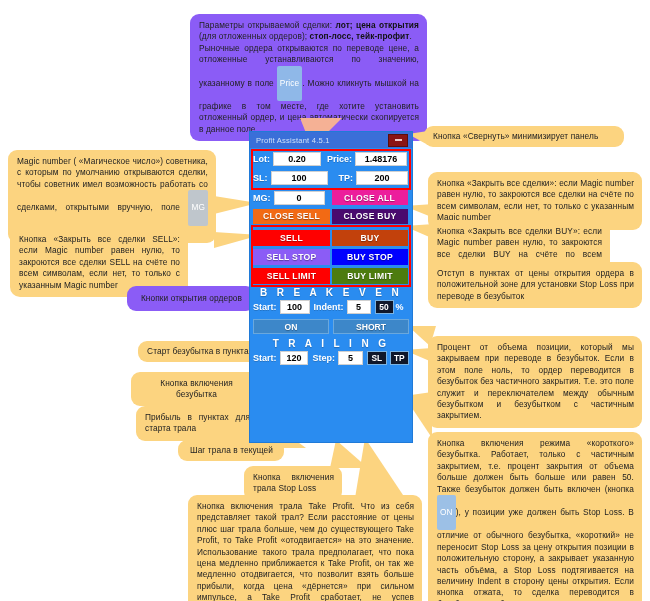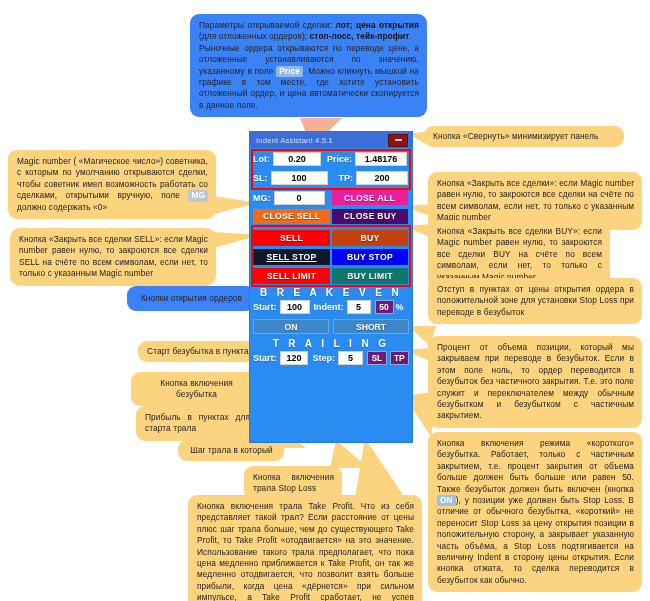--- a/index.html
+++ b/index.html
@@ -17,27 +17,27 @@
     border-radius:9px;
     box-sizing:border-box;
     padding:6px 8px 6px 9px;
     font-size:8.3px;
     line-height:11.4px;
     color:#222222;
     text-align:justify;
     text-justify:inter-word;
     letter-spacing:.1px;
   }
-  .bubble.salmon{background:#3b82f6;}
+  .bubble.salmon{background:#8b5cf6;}
   .bubble.amber{background:#fcd480;}
   .bubble.center{text-align:center;}
   .bubble b{font-weight:bold;color:#111;}
   .tok{
-    display:inline-block;padding:0 3px;border-radius:2px;
-    color:#ffffff;font-weight:bold;
+    display:inline-block;padding:12px 3px;border-radius:2px;
+    color:#ffffff;font-weight:normal;
   }
   .tok.blue{background:#8fb8e8;}
   .tok.grey{background:#bfc6cc;}
   .tok.lblue{background:#9cc0e6;}
 
   
   .ptr{position:absolute;width:0;height:0;}
 
   
   #panel{
@@ -77,21 +77,21 @@
     text-shadow:0 1px 1px rgba(0,0,0,.25);
   }
   .tgl{
     height:15px;display:flex;align-items:center;justify-content:center;
     background:#3d87c9;border:1px solid #6aa8dd;color:#ffffff;
     font-size:8.6px;font-weight:bold;box-sizing:border-box;
     text-shadow:0 1px 1px rgba(0,0,0,.3);
   }
   .minitgl{
     height:14px;min-width:19px;display:flex;align-items:center;justify-content:center;
-    background:#701a75;border:1px solid #7ab3e2;color:#ffffff;
+    background:#0f172a;border:1px solid #7ab3e2;color:#ffffff;
     font-size:8.4px;font-weight:bold;box-sizing:border-box;padding:0 2px;
   }
   .pct{color:#ffffff;font-size:9px;font-weight:bold;margin-left:2px;}
 
   
   .redbox{position:absolute;border:2px solid #ff0000;box-sizing:border-box;pointer-events:none;}
 </style>
 </head>
 <body>
 
@@ -103,68 +103,68 @@
     <span><span>Рыночные ордера открываются по переводе цене, а отложенные устанавливаются по значению, указанному в поле </span><span class="tok blue">Price</span><span>. Можно кликнуть мышкой на графике в том месте, где хотите установить отложенный ордер, и цена автоматически скопируется в данное поле.</span></span>
   </div>
 
   <div class="ptr" style="left:300px;top:118px;border-left:12px solid transparent;border-right:30px solid transparent;border-top:30px solid #f5b195;"></div>
 
   <div class="bubble amber" style="left:8px;top:150px;width:208px;">
     <span>Magic number ( «Магическое число») советника, с которым по умолчанию открываются сделки, чтобы советник имел возможность работать со сделками, открытыми вручную, поле </span><span class="tok grey">MG</span><span> должно содержать «0»</span>
   </div>
   <div class="ptr" style="left:214px;top:196px;border-top:7px solid transparent;border-bottom:11px solid transparent;border-left:44px solid #fcd480;"></div>
 
-  <div class="bubble amber" style="left:10px;top:228px;width:206px;border-radius:10px;">Кнопка «Закрыть все сделки SELL»: если Magic number равен нулю, то закроются все сделки SELL на счёте по всем символам, если нет, то только с указанным Magic number</div>
+  <div class="bubble amber" style="left:10px;top:228px;width:178px;border-radius:10px;">Кнопка «Закрыть все сделки SELL»: если Magic number равен нулю, то закроются все сделки SELL на счёте по всем символам, если нет, то только с указанным Magic number</div>
   <div class="ptr" style="left:214px;top:232px;border-top:3px solid transparent;border-bottom:13px solid transparent;border-left:46px solid #fcd480;"></div>
 
   <div class="bubble salmon center" style="left:127px;top:286px;width:128px;padding-top:7px;padding-bottom:7px;">Кнопки открытия ордеров</div>
   <div class="ptr" style="left:250px;top:288px;border-top:6px solid transparent;border-bottom:10px solid transparent;border-left:20px solid #f5b195;"></div>
 
   <div class="bubble amber center" style="left:138px;top:341px;width:123px;padding-top:5px;padding-bottom:5px;">Старт безубытка в пунктах</div>
   <div class="ptr" style="left:255px;top:343px;border-top:4px solid transparent;border-bottom:12px solid transparent;border-left:26px solid #fcd480;"></div>
 
   <div class="bubble amber center" style="left:131px;top:372px;width:130px;padding-bottom:5px;">Кнопка включения безубытка</div>
   <div class="ptr" style="left:255px;top:374px;border-top:4px solid transparent;border-bottom:11px solid transparent;border-left:26px solid #fcd480;"></div>
 
   <div class="bubble amber" style="left:136px;top:406px;width:122px;">Прибыль в пунктах для старта трала</div>
   <div class="ptr" style="left:253px;top:410px;border-top:4px solid transparent;border-bottom:13px solid transparent;border-left:28px solid #fcd480;"></div>
 
-  <div class="bubble amber center" style="left:178px;top:440px;width:106px;padding-top:5px;padding-bottom:5px;">Шаг трала в который</div>
+  <div class="bubble amber center" style="left:178px;top:440px;width:106px;padding-top:5px;padding-bottom:5px;">Шаг трала в текущей</div>
   <div class="ptr" style="left:280px;top:432px;border-left:4px solid transparent;border-right:22px solid transparent;border-bottom:16px solid #fcd480;"></div>
 
   <div class="bubble amber" style="left:244px;top:466px;width:98px;">Кнопка включения трала Stop Loss</div>
   <div class="ptr" style="left:330px;top:440px;border-left:6px solid transparent;border-right:32px solid transparent;border-bottom:28px solid #fcd480;"></div>
 
   <div class="bubble amber" style="left:188px;top:495px;width:234px;">Кнопка включения трала Take Profit. Что из себя представляет такой трал? Если расстояние от цены плюс шаг трала больше, чем до существующего Take Profit, то Take Profit «отодвигается» на это значение. Использование такого трала предполагает, что пока цена медленно приближается к Take Profit, он так же медленно отодвигается, что позволит взять больше прибыли, когда цена «дёрнется» при сильном импульсе, а Take Profit сработает, не успев «отодвинуться»</div>
   <div class="ptr" style="left:355px;top:438px;border-left:10px solid transparent;border-right:40px solid transparent;border-bottom:60px solid #fcd480;"></div>
 
   <div class="bubble amber" style="left:424px;top:126px;width:200px;padding-top:5px;padding-bottom:5px;">Кнопка «Свернуть» минимизирует панель</div>
   <div class="ptr" style="left:408px;top:131px;border-top:3px solid transparent;border-bottom:11px solid transparent;border-right:20px solid #fcd480;"></div>
 
   <div class="bubble amber" style="left:428px;top:172px;width:214px;">Кнопка «Закрыть все сделки»: если Magic number равен нулю, то закроются все сделки на счёте по всем символам, если нет, то только с указанным Magic number</div>
   <div class="ptr" style="left:404px;top:204px;border-top:2px solid transparent;border-bottom:12px solid transparent;border-right:30px solid #fcd480;"></div>
 
   <div class="bubble amber" style="left:428px;top:220px;width:182px;">Кнопка «Закрыть все сделки BUY»: если Magic number равен нулю, то закроются все сделки BUY на счёте по всем символам, если нет, то только с указанным Magic number</div>
   <div class="ptr" style="left:404px;top:224px;border-top:2px solid transparent;border-bottom:13px solid transparent;border-right:30px solid #fcd480;"></div>
 
-  <div class="bubble amber" style="left:428px;top:278px;width:214px;">Отступ в пунктах от цены открытия ордера в положительной зоне для установки Stop Loss при переводе в безубыток</div>
+  <div class="bubble amber" style="left:428px;top:262px;width:214px;">Отступ в пунктах от цены открытия ордера в положительной зоне для установки Stop Loss при переводе в безубыток</div>
   <div class="ptr" style="left:408px;top:326px;border-left:22px solid transparent;border-right:6px solid transparent;border-top:20px solid #fcd480;"></div>
 
   <div class="bubble amber" style="left:428px;top:336px;width:214px;">Процент от объема позиции, который мы закрываем при переводе в безубыток. Если в этом поле ноль, то ордер переводится в безубыток без частичного закрытия. Т.е. это поле служит и переключателем между обычным безубытком и безубытком с частичным закрытием.</div>
   <div class="ptr" style="left:404px;top:348px;border-top:2px solid transparent;border-bottom:12px solid transparent;border-right:28px solid #fcd480;"></div>
 
   <div class="bubble amber" style="left:428px;top:432px;width:214px;">
     <span>Кнопка включения режима «короткого» безубытка. Работает, только с частичным закрытием, т.е. процент закрытия от объема больше должен быть больше или равен 50. Также безубыток должен быть включен (кнопка </span><span class="tok lblue">ON</span><span>), у позиции уже должен быть Stop Loss. В отличие от обычного безубытка, «короткий» не переносит Stop Loss за цену открытия позиции в положительную сторону, а закрывает указанную часть объёма, a Stop Loss подтягивается на величину Indent в сторону цены открытия. Если кнопка отжата, то сделка переводится в безубыток как обычно.</span>
   </div>
   <div class="ptr" style="left:404px;top:392px;border-top:4px solid transparent;border-bottom:42px solid transparent;border-right:28px solid #fcd480;"></div>
 
   <div id="panel">
 
     <div id="titlebar">
-      <span class="t">Indent Assistant 4.5.1</span>
+      <span class="t">Profit Assistant 4.5.1</span>
       <span id="minbtn">
         <i></i>
       </span>
     </div>
 
     <div class="rowwrap">
 
       <div class="frow">
         <span class="lbl">Lot:</span>
         <span class="fld" style="width:48px;">0.20</span>
@@ -188,26 +188,26 @@
       <div class="frow" style="margin-top:2px;height:16px;">
         <span class="btn" style="width:77px;background:#f26a14;">CLOSE SELL</span>
         <span class="btn" style="width:76px;margin-left:2px;background:#4a0b6e;">CLOSE BUY</span>
       </div>
 
       <div class="frow" style="margin-top:5px;height:17px;">
         <span class="btn" style="width:77px;height:16px;background:#ff0000;">SELL</span>
         <span class="btn" style="width:76px;height:16px;margin-left:2px;background:#c2410c;">BUY</span>
       </div>
       <div class="frow" style="margin-top:2px;height:17px;">
-        <span class="btn" style="width:77px;height:16px;background:#0f172a;text-decoration:underline;">SELL STOP</span>
+        <span class="btn" style="width:77px;height:16px;background:#8b5cf6;">SELL STOP</span>
         <span class="btn" style="width:76px;height:16px;margin-left:2px;background:#0000ff;">BUY STOP</span>
       </div>
       <div class="frow" style="margin-top:2px;height:17px;">
         <span class="btn" style="width:77px;height:16px;background:#ff0000;">SELL LIMIT</span>
-        <span class="btn" style="width:76px;height:16px;margin-left:2px;background:#0f766e;">BUY LIMIT</span>
+        <span class="btn" style="width:76px;height:16px;margin-left:2px;background:#4d7c0f;">BUY LIMIT</span>
       </div>
 
       <div class="section-title">B R E A K E V E N</div>
 
       <div class="frow" style="margin-top:0;height:16px;">
         <span class="lbl">Start:</span>
         <span class="fld" style="width:30px;">100</span>
         <span class="lbl" style="margin-left:4px;">Indent:</span>
         <span class="fld" style="width:24px;">5</span>
         <span class="minitgl" style="margin-left:4px;">50</span>

